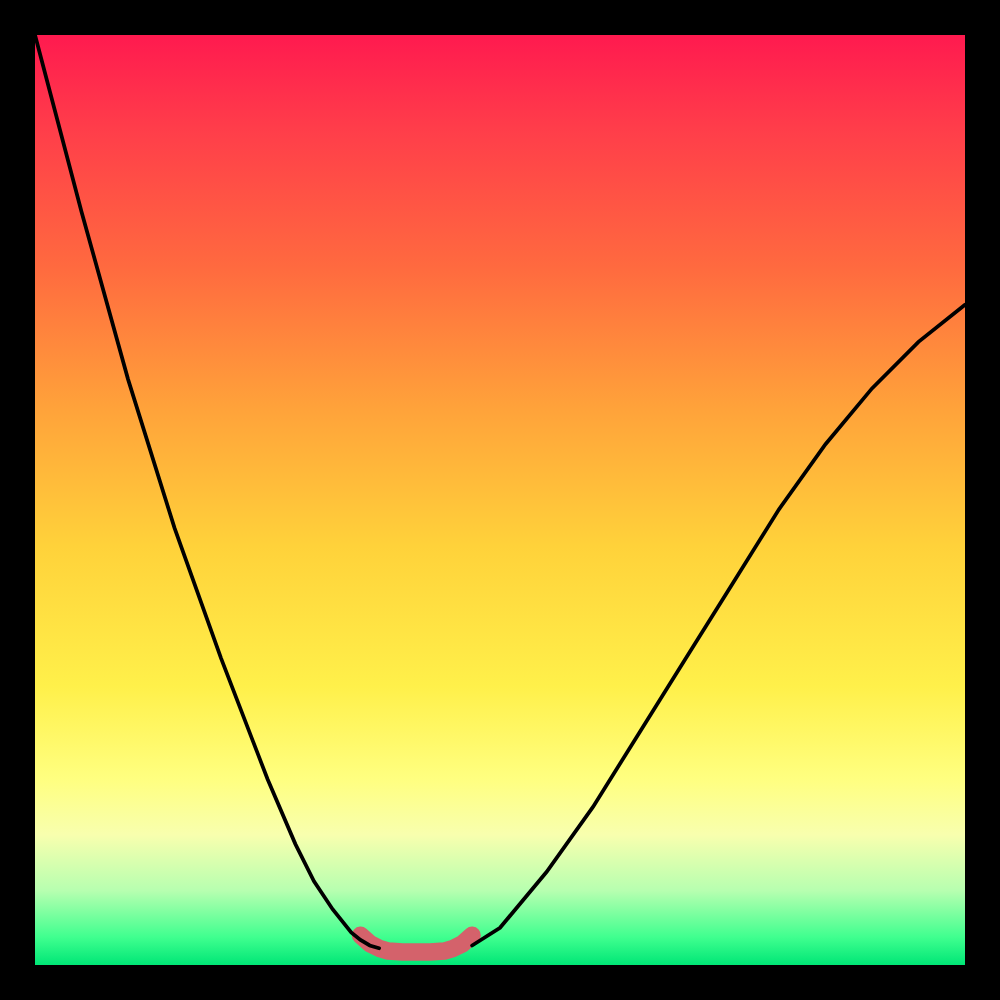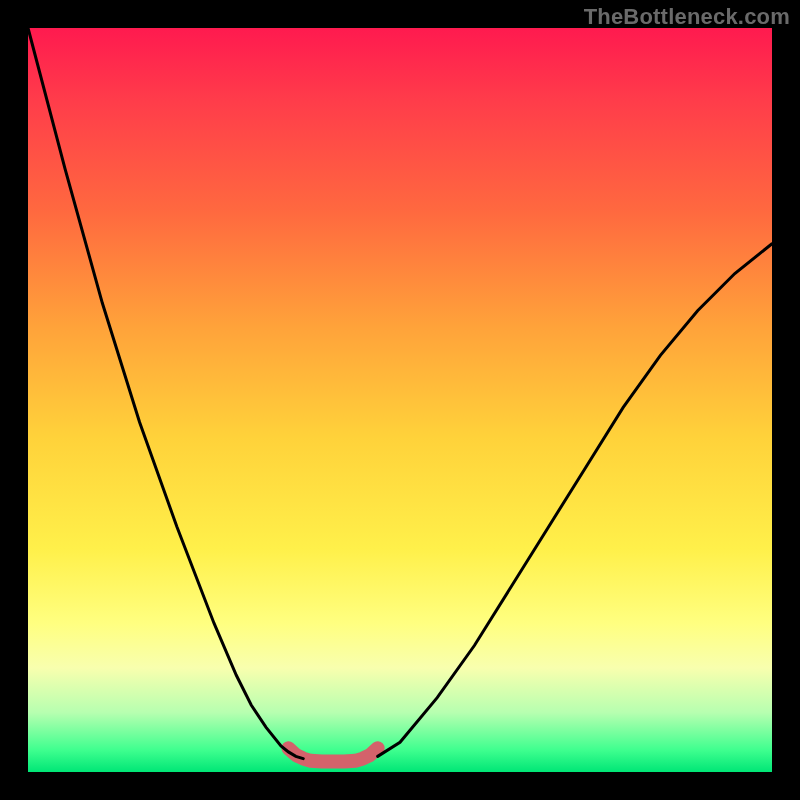--- a/index.html
+++ b/index.html
@@ -55,21 +55,20 @@
     width: 744px;
     height: 744px;
     overflow: visible;
   }
 </style>
 </head>
 <body>
 
 <div class="frame">
   <div class="plot"></div>
-  <div class="watermark">TheBottleneck.com</div>
   <svg class="curves" viewBox="0 0 744 744">
     <g>
       <path id="pinkPath" fill="none" stroke="#d4626b" stroke-width="14" stroke-linecap="round" stroke-linejoin="round" d="M260.40 720.19 L267.84 726.89 L275.28 730.61 L282.72 732.84 L293.88 733.58 L305.04 733.58 L316.20 733.58 L327.36 732.84 L334.80 730.61 L342.24 726.89 L349.68 720.19"></path>
     </g>
     <g>
       <path id="leftPath" fill="none" stroke="#000000" stroke-width="3" stroke-linecap="round" d="M0.00 0.00 L37.20 141.36 L74.40 275.28 L111.60 394.32 L148.80 498.48 L186.00 595.20 L208.32 647.28 L223.20 677.04 L238.08 699.36 L252.96 717.96 L260.40 723.91 L267.84 728.38 L275.28 730.61"></path>
     </g>
     <g>
       <path id="rightPath" fill="none" stroke="#000000" stroke-width="3" stroke-linecap="round" d="M349.68 728.38 L372.00 714.24 L409.20 669.60 L446.40 617.52 L483.60 558.00 L520.80 498.48 L558.00 438.96 L595.20 379.44 L632.40 327.36 L669.60 282.72 L706.80 245.52 L744.00 215.76"></path>
     </g>

